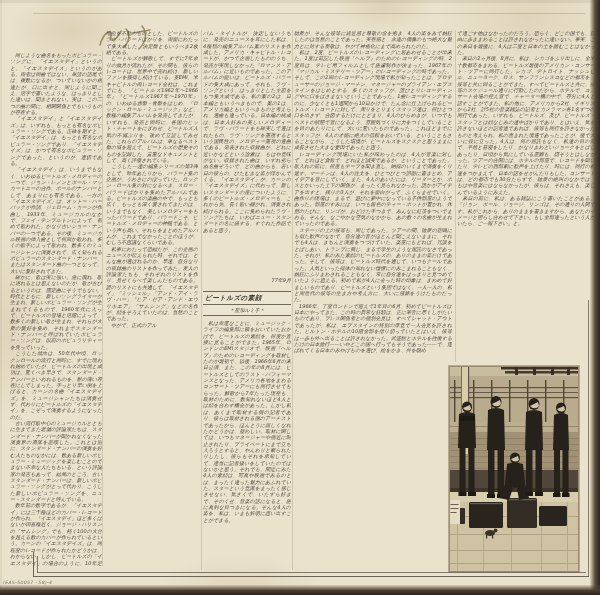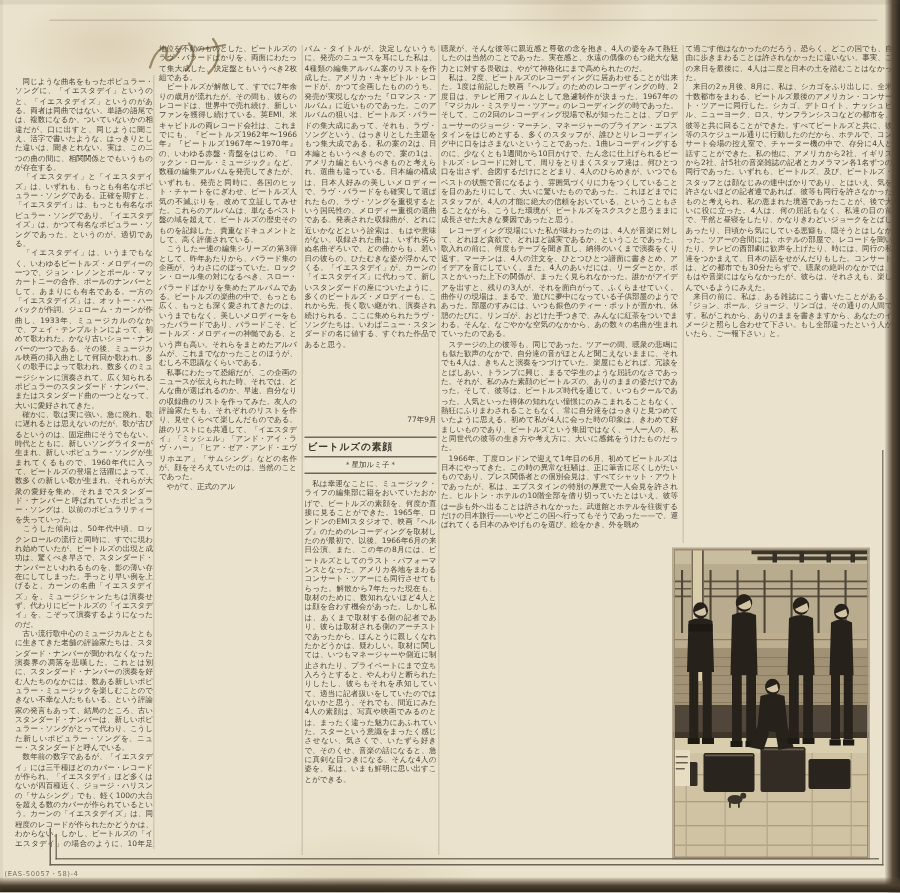--- a/index.html
+++ b/index.html
@@ -6,20 +6,21 @@
   body{width:600px;height:595px;overflow:hidden;font-family:"DejaVu Sans",sans-serif;}
   #page{
     position:relative;width:600px;height:595px;
     background:
       radial-gradient(ellipse 90px 50px at 12% 5%, rgba(198,178,142,.35), transparent 70%),
       radial-gradient(ellipse 130px 80px at 88% 3%, rgba(202,184,148,.30), transparent 70%),
       radial-gradient(ellipse 60px 140px at 1% 55%, rgba(198,178,142,.28), transparent 70%),
       radial-gradient(ellipse 120px 60px at 40% 100%, rgba(190,170,134,.25), transparent 70%),
       radial-gradient(ellipse 70px 40px at 64% 1%, rgba(196,176,140,.30), transparent 70%),
       #eae2cc;
+    font-style: italic;
   }
   .jcol{
     position:absolute;
     font-size:5px;line-height:6.35px;
     color:#49443c;
     text-align:justify;
     word-break:break-all;
     white-space:pre-wrap;
     overflow:hidden;
     font-family:"DejaVu Sans",sans-serif;

